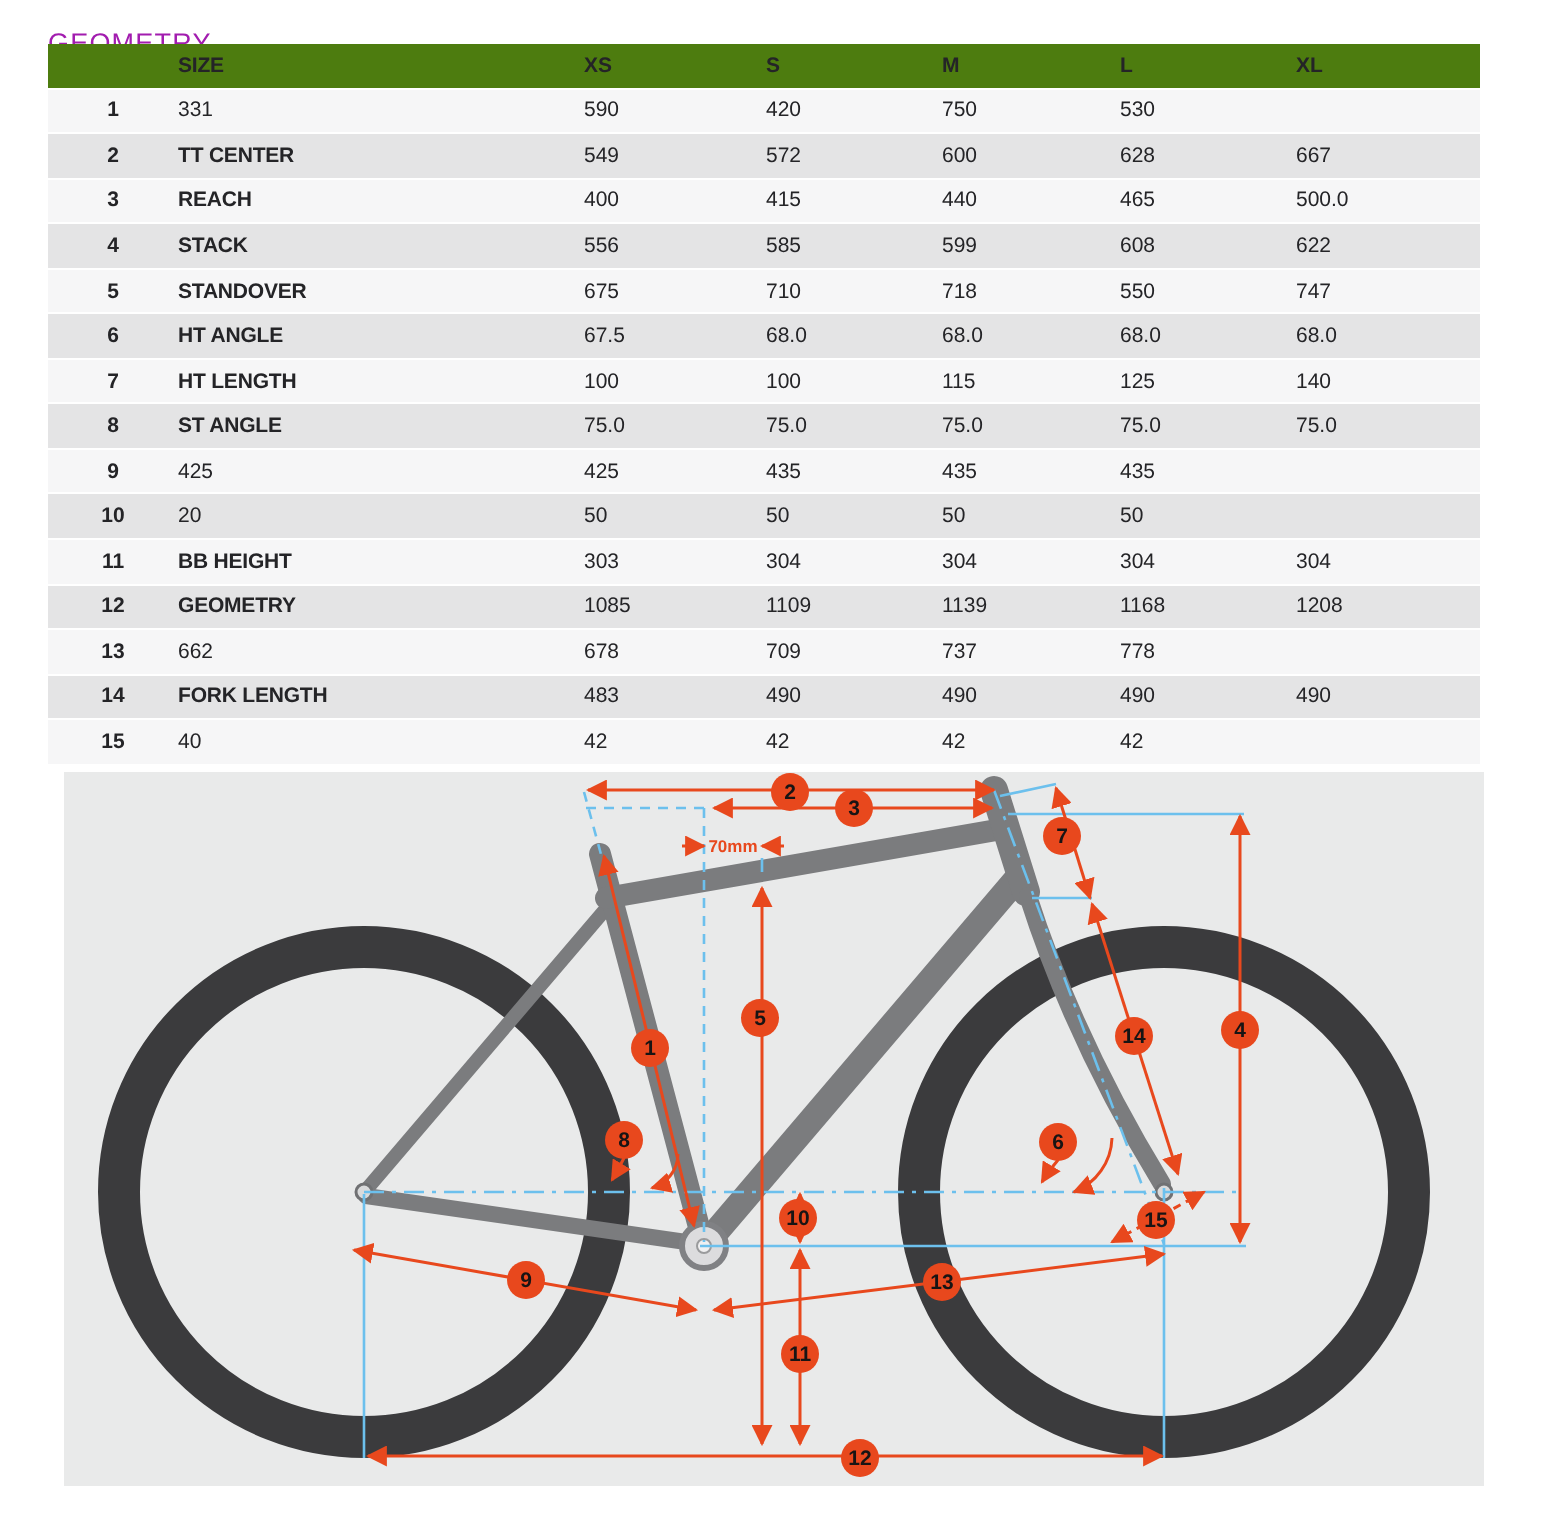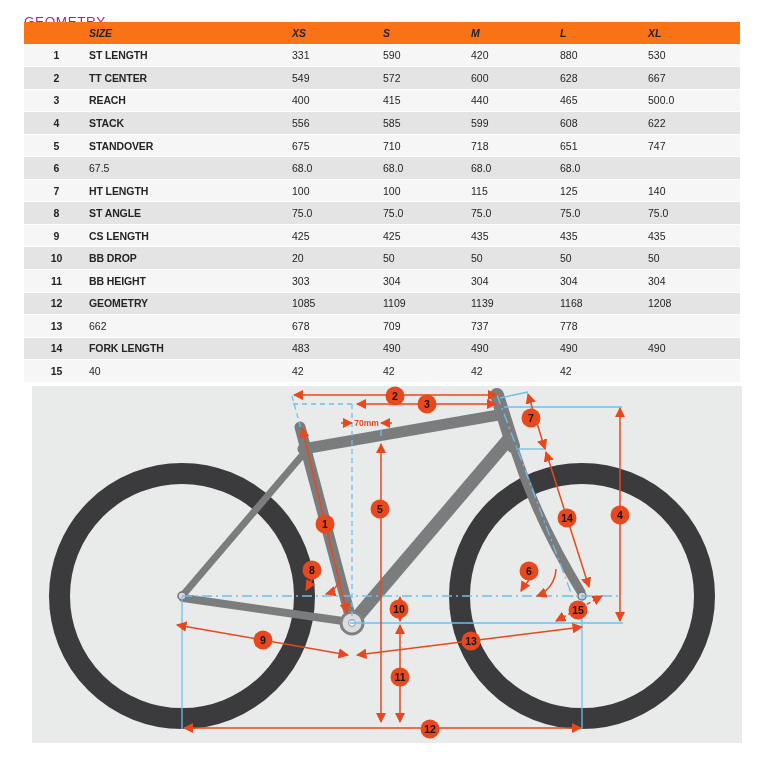--- a/index.html
+++ b/index.html
@@ -4,21 +4,21 @@
 <style>
   * { box-sizing: border-box; margin: 0; padding: 0; }
   html,body { width:775px; height:761px; background:#ffffff;
     font-family:"Liberation Sans", sans-serif; position:relative; overflow:hidden; }
   .page-title { position:absolute; left:24px; top:14px; font-size:13.5px;
     color:#a21caf; letter-spacing:.6px;text-decoration:underline; }
   .geo-table { position:absolute; left:24px; top:22px; width:716px; }
   .trow { display:grid; grid-template-columns:65px 203px 91px 88px 89px 88px 92px;
     height:22.56px; align-items:center; font-size:10.5px; color:#242427;
     border-bottom:1px solid #ffffff; }
-  .thead { background:#f97316; font-weight:700;font-style:italic; }
+  .thead { background:#4d7c0f; font-weight:700; }
   .row-light { background:#f6f6f7; }
   .row-gray  { background:#e4e4e5; }
   .cell.c0 { text-align:center; font-weight:700; }
   .cell.c1 { font-weight:700; letter-spacing:-0.1px; }
   .diagram-panel { position:absolute; left:32px; top:386px; width:710px; height:357px;
     background:#e9eaea; }
   svg text.badge-num { font-family:"Liberation Sans",sans-serif; font-weight:700;
     font-size:10.5px; fill:#181414; text-anchor:middle; }
   svg text.mm-label { font-family:"Liberation Sans",sans-serif; font-weight:700;
     font-size:8.5px; fill:#e8481d; text-anchor:middle; }
@@ -34,25 +34,24 @@
     <div class="cell c1">SIZE</div>
     <div class="cell c2">XS</div>
     <div class="cell c3">S</div>
     <div class="cell c4">M</div>
     <div class="cell c5">L</div>
     <div class="cell c6">XL</div>
   </div>
   <div>
       <div class="trow row-light">
         <div class="cell c0">1</div>
-        <div class="cell c1">ST LENGTH</div>
         <div class="cell c2">331</div>
         <div class="cell c3">590</div>
         <div class="cell c4">420</div>
-        <div class="cell c5">880</div>
+        <div class="cell c5">750</div>
         <div class="cell c6">530</div>
       </div>
       <div class="trow row-gray">
         <div class="cell c0">2</div>
         <div class="cell c1">TT CENTER</div>
         <div class="cell c2">549</div>
         <div class="cell c3">572</div>
         <div class="cell c4">600</div>
         <div class="cell c5">628</div>
         <div class="cell c6">667</div>
@@ -74,25 +73,26 @@
         <div class="cell c4">599</div>
         <div class="cell c5">608</div>
         <div class="cell c6">622</div>
       </div>
       <div class="trow row-light">
         <div class="cell c0">5</div>
         <div class="cell c1">STANDOVER</div>
         <div class="cell c2">675</div>
         <div class="cell c3">710</div>
         <div class="cell c4">718</div>
-        <div class="cell c5">651</div>
+        <div class="cell c5">550</div>
         <div class="cell c6">747</div>
       </div>
       <div class="trow row-gray">
         <div class="cell c0">6</div>
+        <div class="cell c1">HT ANGLE</div>
         <div class="cell c2">67.5</div>
         <div class="cell c3">68.0</div>
         <div class="cell c4">68.0</div>
         <div class="cell c5">68.0</div>
         <div class="cell c6">68.0</div>
       </div>
       <div class="trow row-light">
         <div class="cell c0">7</div>
         <div class="cell c1">HT LENGTH</div>
         <div class="cell c2">100</div>
@@ -105,30 +105,28 @@
         <div class="cell c0">8</div>
         <div class="cell c1">ST ANGLE</div>
         <div class="cell c2">75.0</div>
         <div class="cell c3">75.0</div>
         <div class="cell c4">75.0</div>
         <div class="cell c5">75.0</div>
         <div class="cell c6">75.0</div>
       </div>
       <div class="trow row-light">
         <div class="cell c0">9</div>
-        <div class="cell c1">CS LENGTH</div>
         <div class="cell c2">425</div>
         <div class="cell c3">425</div>
         <div class="cell c4">435</div>
         <div class="cell c5">435</div>
         <div class="cell c6">435</div>
       </div>
       <div class="trow row-gray">
         <div class="cell c0">10</div>
-        <div class="cell c1">BB DROP</div>
         <div class="cell c2">20</div>
         <div class="cell c3">50</div>
         <div class="cell c4">50</div>
         <div class="cell c5">50</div>
         <div class="cell c6">50</div>
       </div>
       <div class="trow row-light">
         <div class="cell c0">11</div>
         <div class="cell c1">BB HEIGHT</div>
         <div class="cell c2">303</div>

